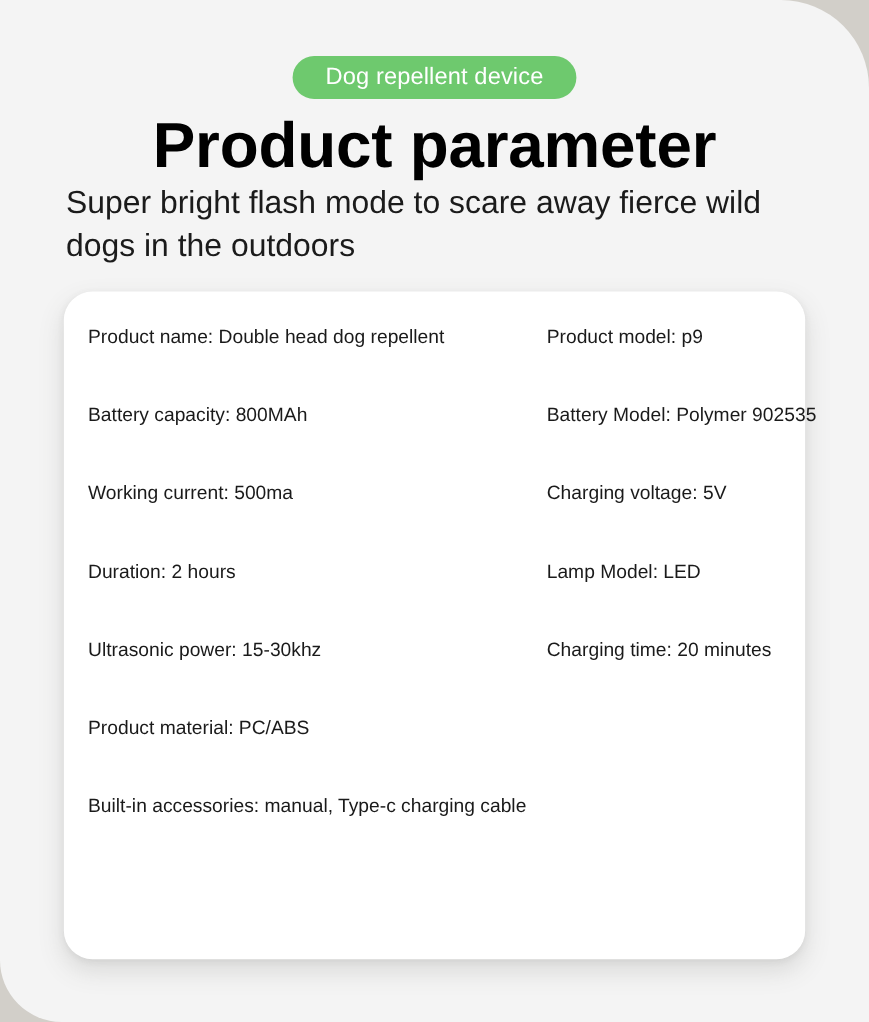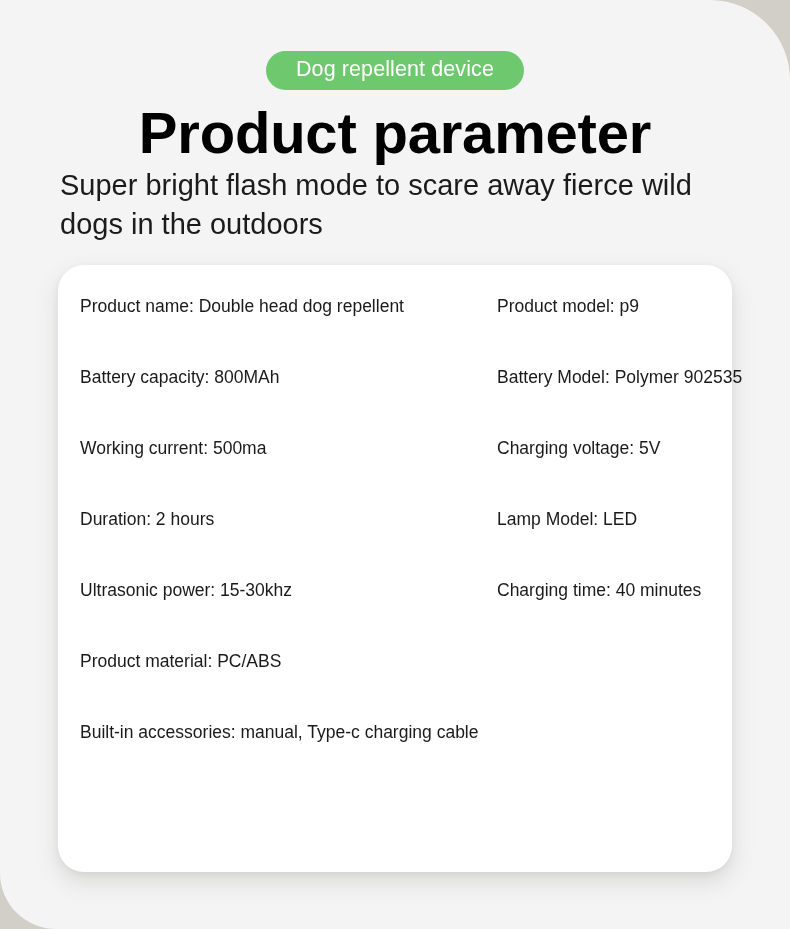--- a/index.html
+++ b/index.html
@@ -141,21 +141,21 @@
           <div class="spec-row">
             <div class="spec-cell left">Working current: 500ma</div>
             <div class="spec-cell right">Charging voltage: 5V</div>
           </div>
           <div class="spec-row">
             <div class="spec-cell left">Duration: 2 hours</div>
             <div class="spec-cell right">Lamp Model: LED</div>
           </div>
           <div class="spec-row">
             <div class="spec-cell left">Ultrasonic power: 15-30khz</div>
-            <div class="spec-cell right">Charging time: 40 minutes</div>
+            <div class="spec-cell right">Charging time: 20 minutes</div>
           </div>
           <div class="spec-row">
             <div class="spec-cell left">Product material: PC/ABS</div>
           </div>
           <div class="spec-row">
             <div class="spec-cell left">Built-in accessories: manual, Type-c charging cable</div>
           </div>
         </div>
     </div>
 

